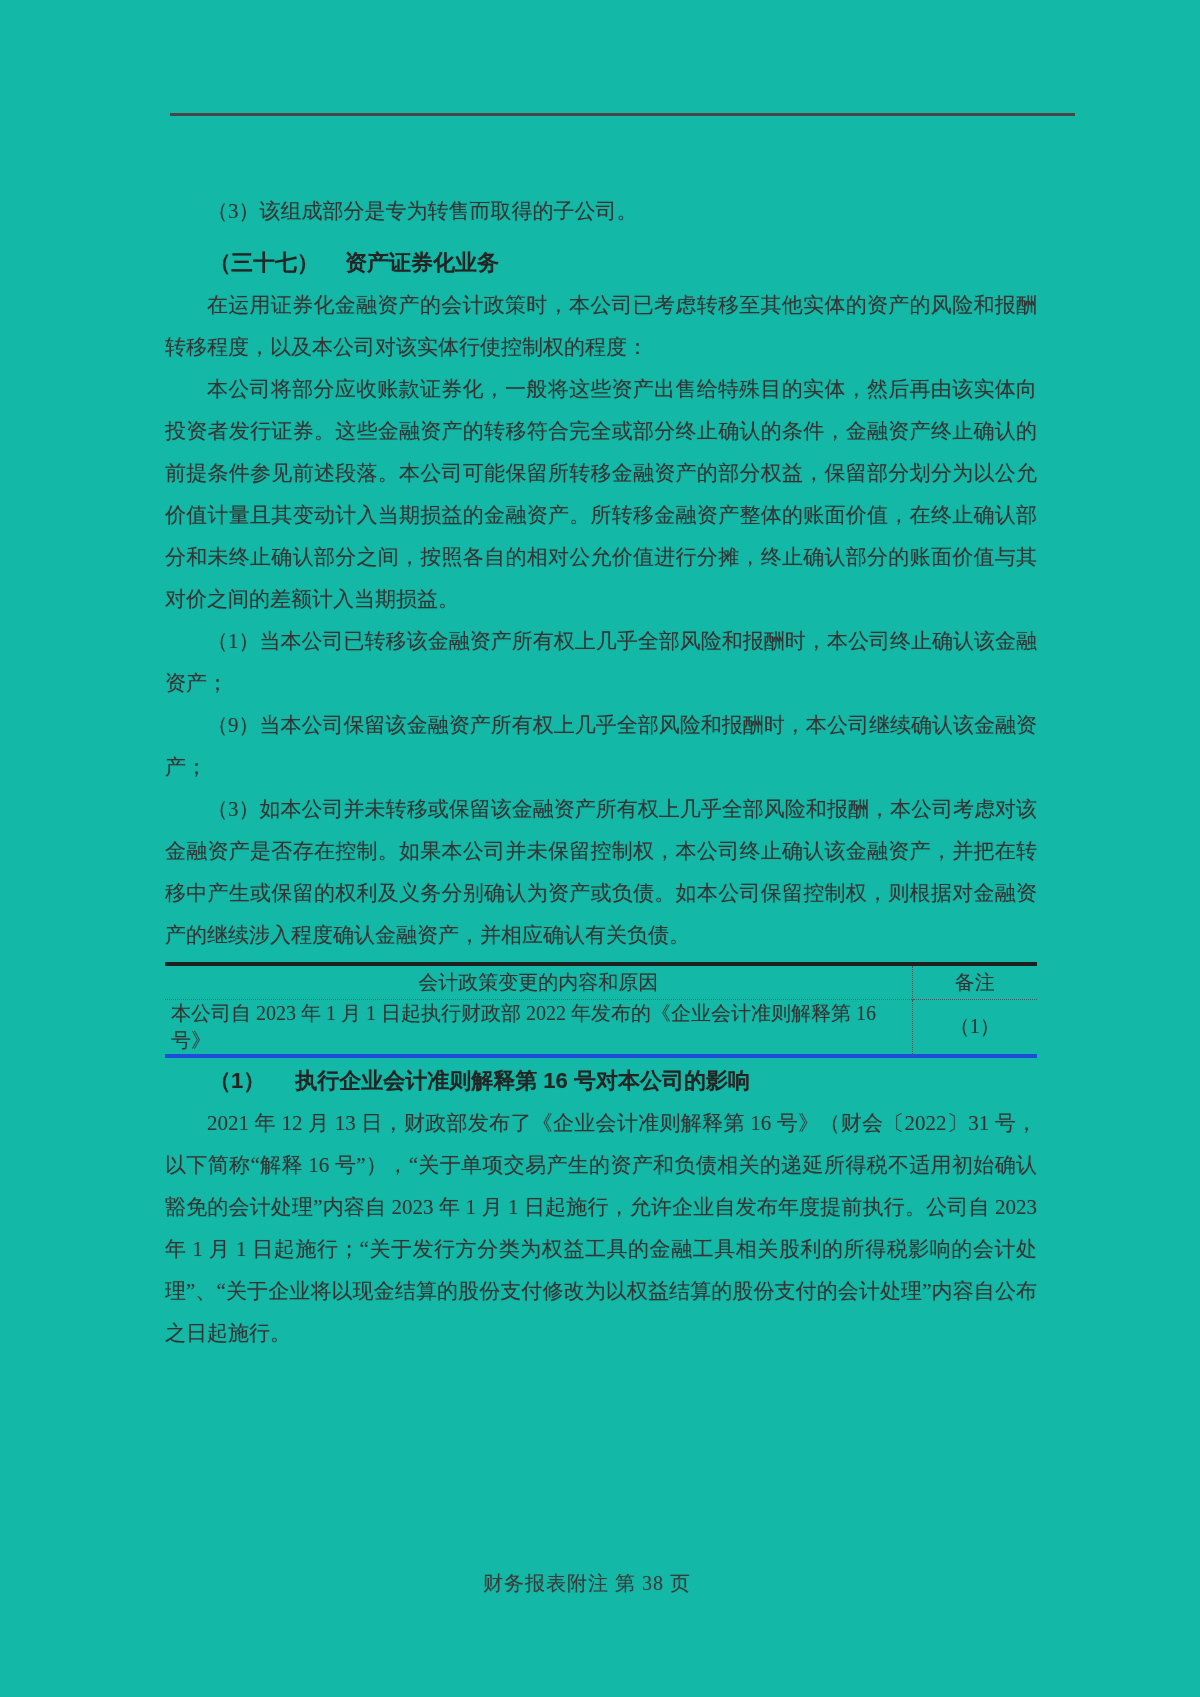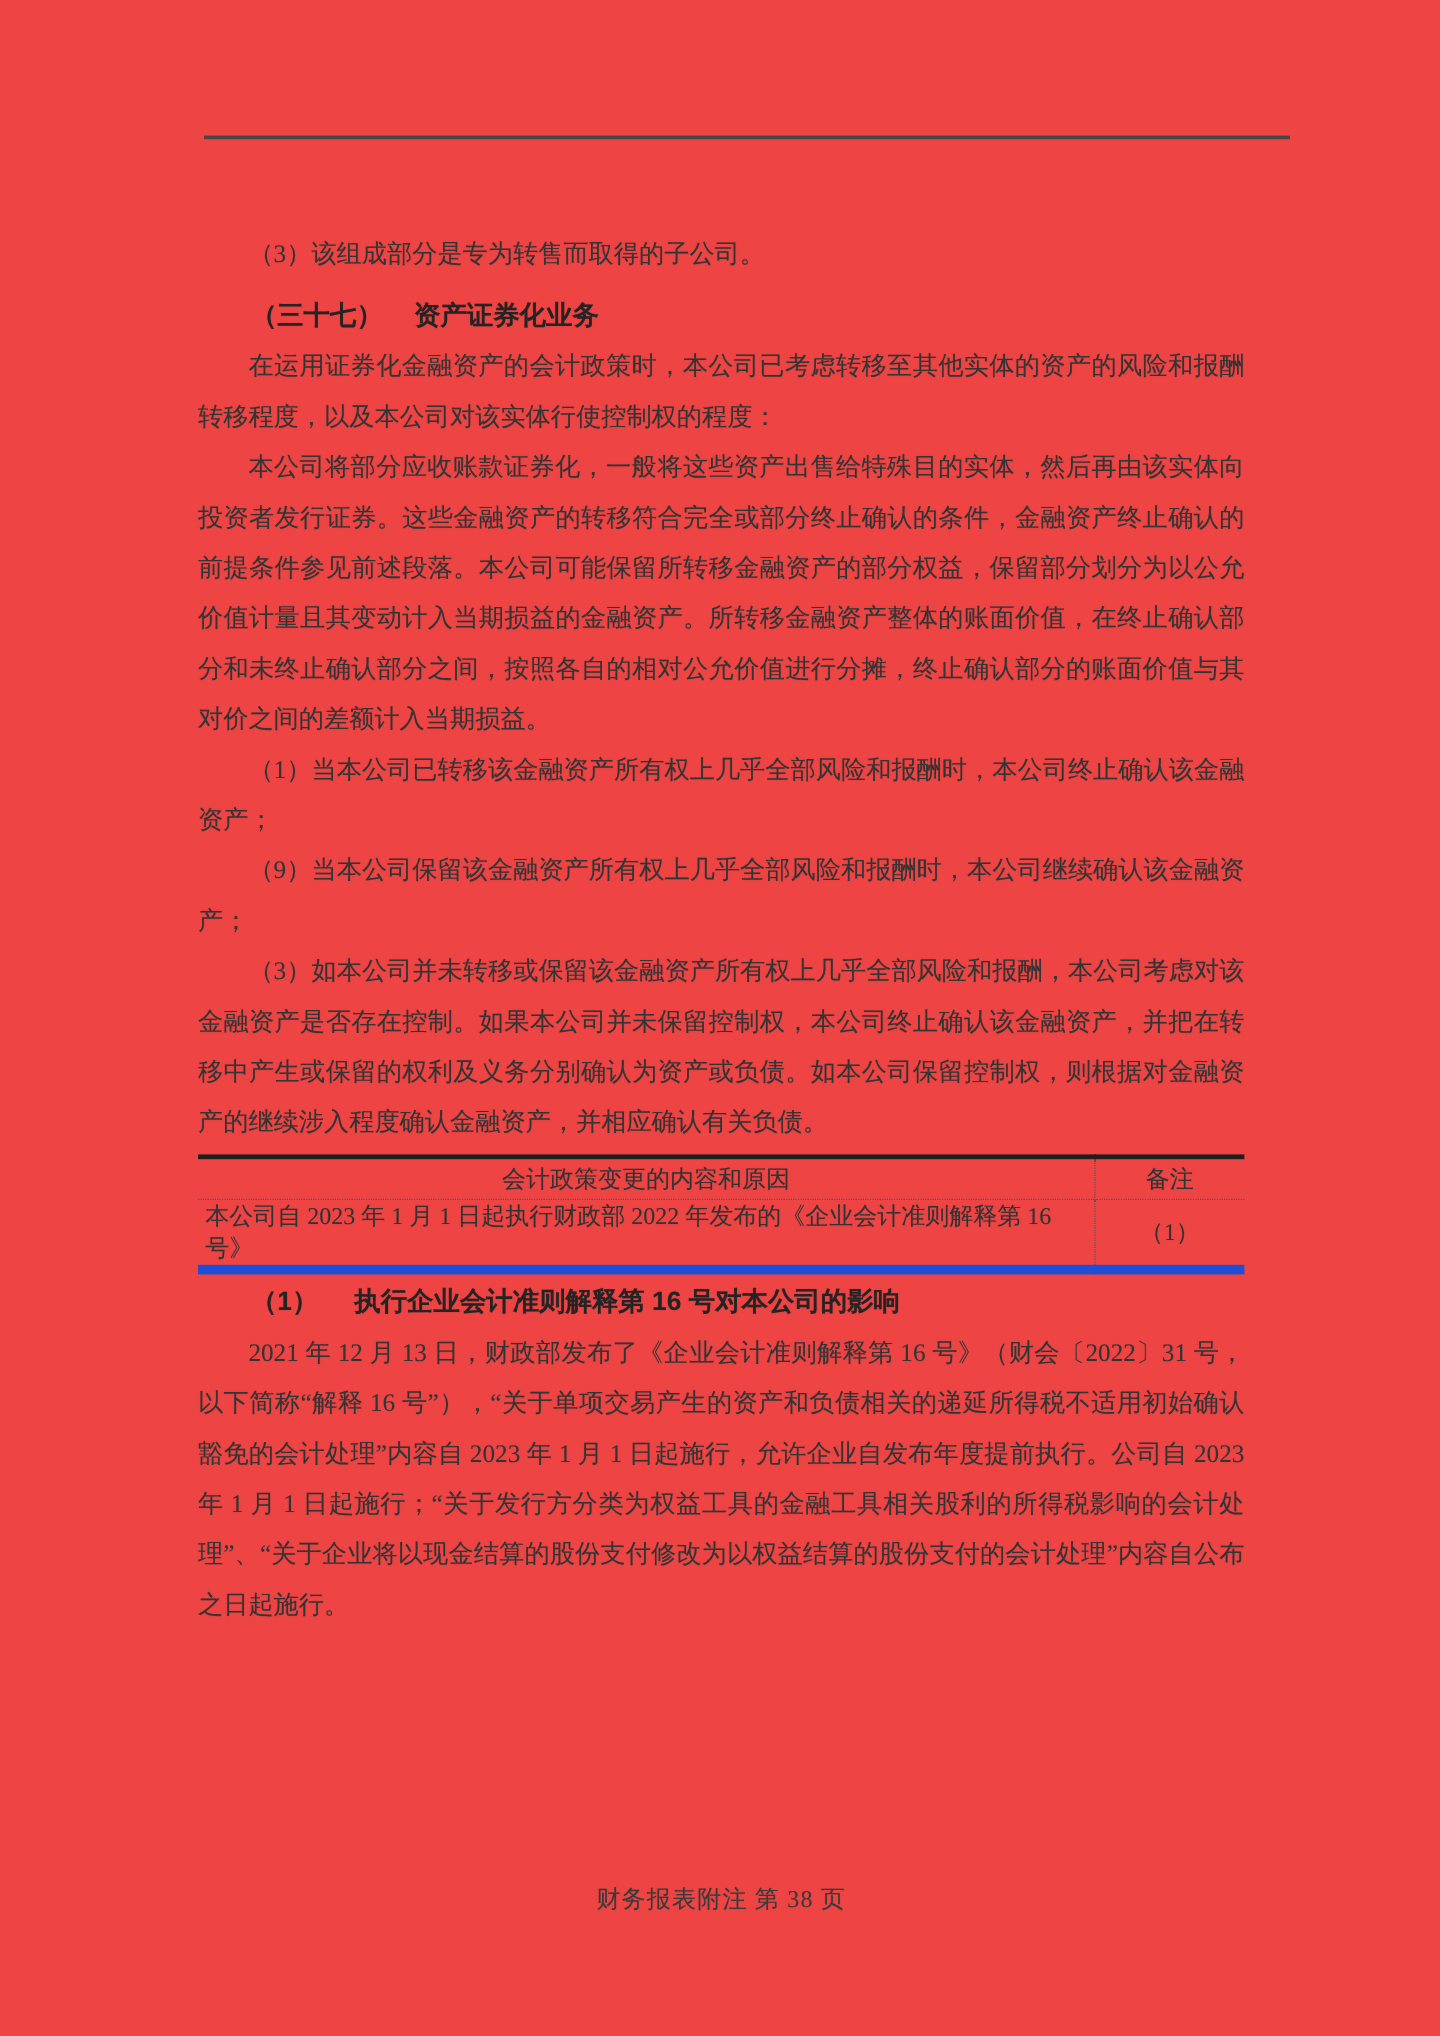--- a/index.html
+++ b/index.html
@@ -1,21 +1,21 @@
 <!DOCTYPE html>
 <html><head>
 <meta charset="utf-8">
 <style>
   * { margin:0; padding:0; box-sizing:border-box; }
   html,body { background:#ffffff; }
   .page {
     position:relative;
     width:1200px;
     height:1697px;
-    background:#ef4444;
+    background:#14b8a6;
     overflow:hidden;
     font-family:"Liberation Serif", serif;
     color:#333333;
   }
   .top-rule {
     position:absolute;
     left:170px;
     top:113px;
     width:905px;
     height:3px;
@@ -51,39 +51,39 @@
   .gap-37 { margin-left:26px; }
   .gap-38 { margin-left:12px; }
   .gap-sub1 { margin-left:18px; }
   .gap-item1 { margin-left:30px; }
   .policy-table {
     width:872px;
     margin-top:6px;
     border-collapse:collapse;
     table-layout:fixed;
     border-top:4px solid #1f1f1f;
-    border-bottom:8px solid #1d4ed8;
+    border-bottom:4px solid #1d4ed8;
     font-size:20px;
     color:#333333;
   }
   .policy-table th, .policy-table td {
     height:35px;
     font-weight:normal;
     vertical-align:middle;
     text-shadow:0 0 1px rgba(70,70,70,0.3);
   }
   .col-content { width:747px; border-right:1px dotted #555; }
   .col-note { width:125px; }
   .policy-table thead tr { border-bottom:1px dotted #555; }
   .policy-table th { text-align:center; }
   .cell-left { text-align:left; padding-left:6px; }
   .cell-center { text-align:center; }
   .page-footer {
     position:absolute;
-    left:165px;
+    left:151px;
     top:1571px;
     width:872px;
     text-align:center;
     font-size:20px;
     line-height:24px;
     letter-spacing:1px;
     color:#3a3a3a;
     text-shadow:0 0 1px rgba(70,70,70,0.35);
   }
 </style>

